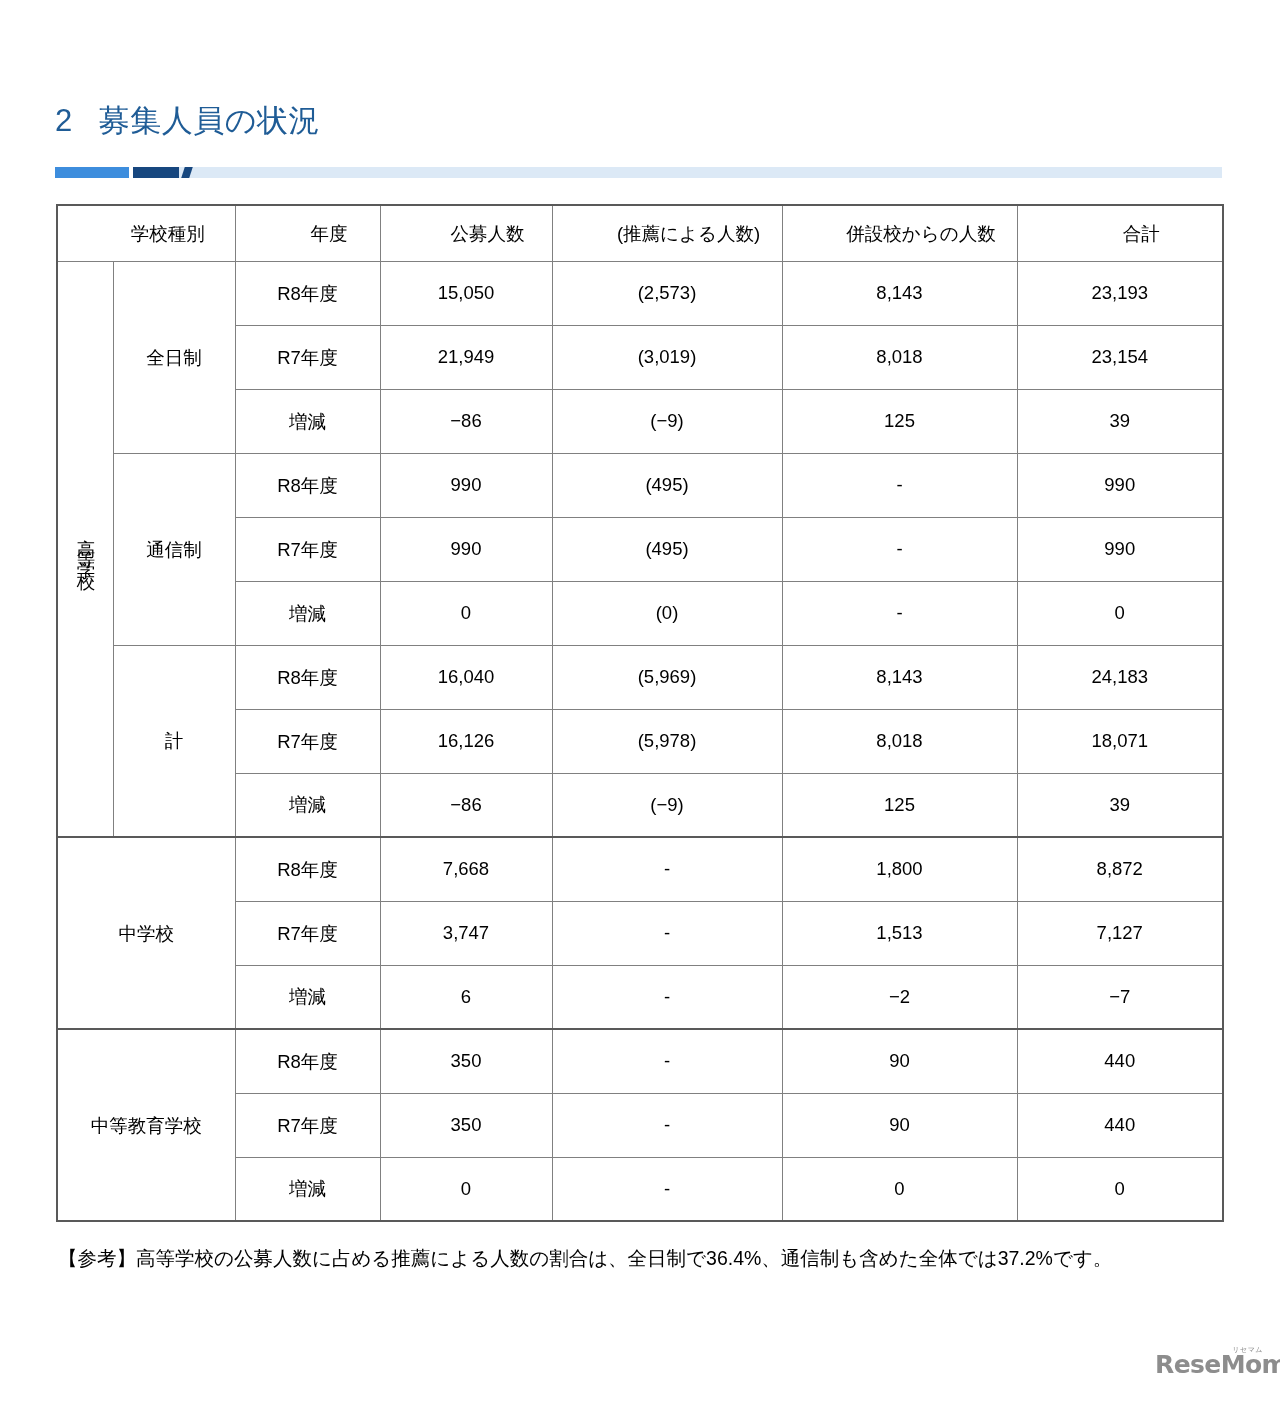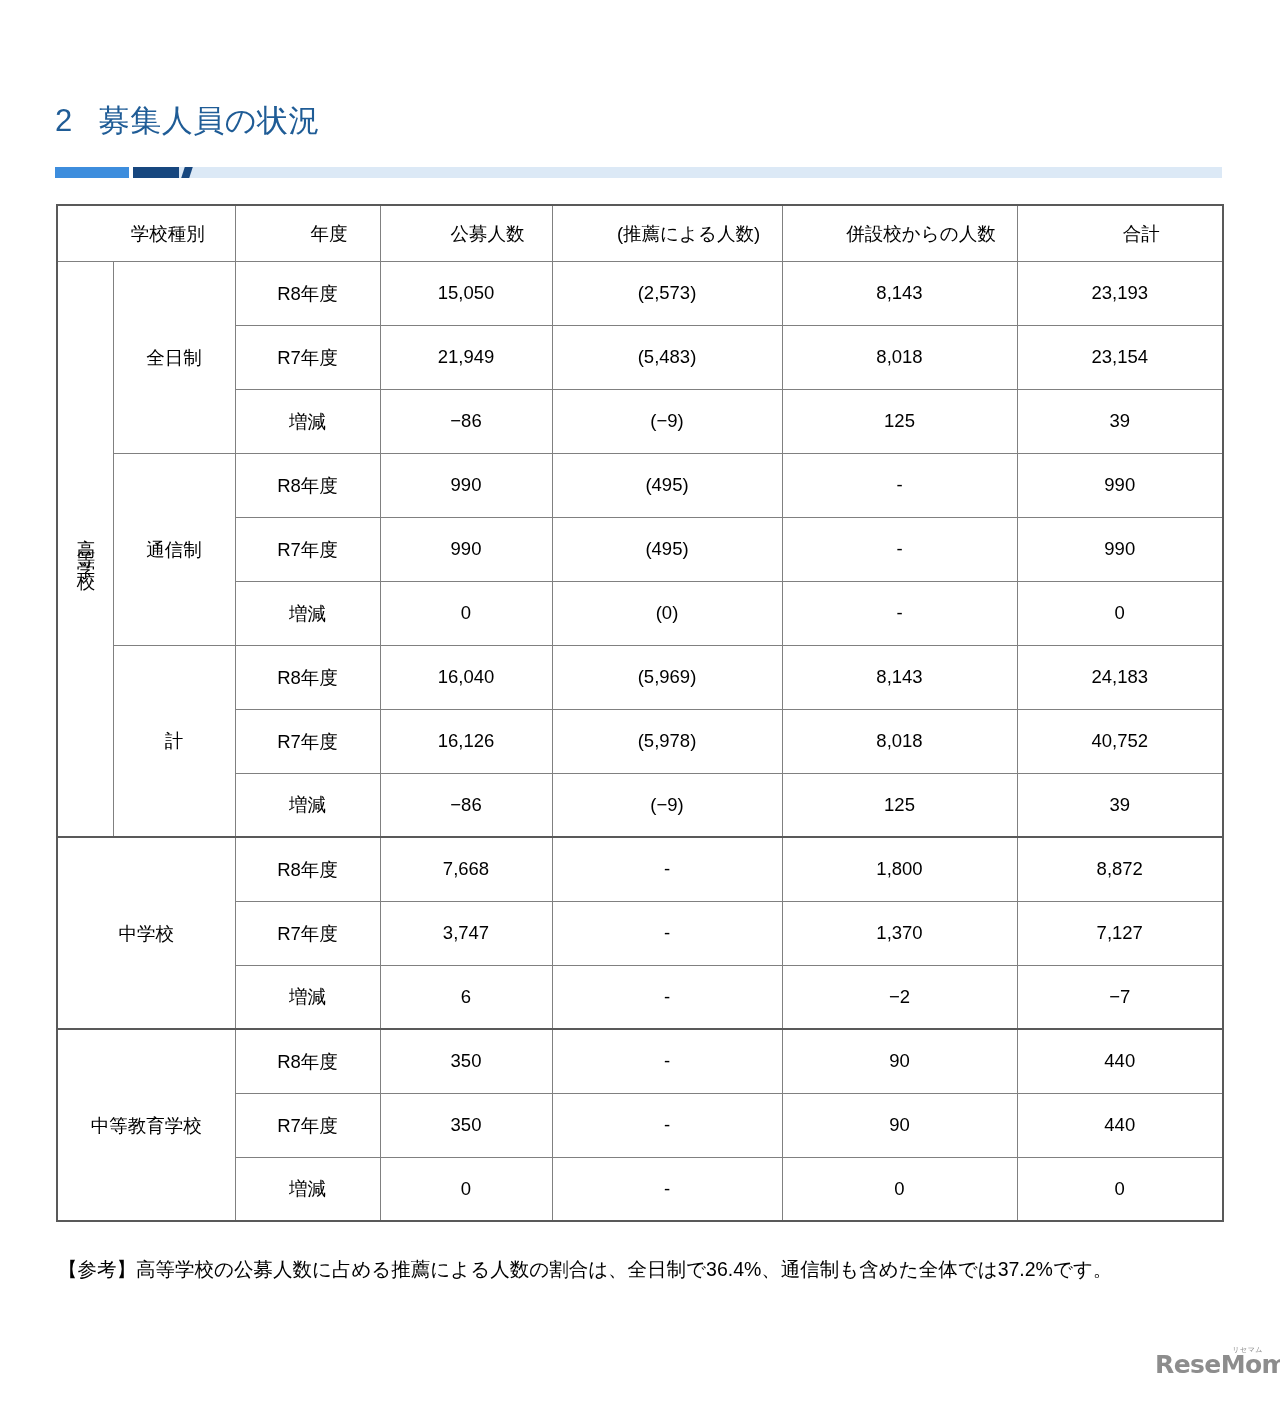--- a/index.html
+++ b/index.html
@@ -136,21 +136,20 @@
   
   .footnote {
     position: absolute;
     left: 58px;
     top: 1243px;
     width: 1186px;
     font-size: 19.5px;
     line-height: 1.62;
     color: #000000;
     text-align: justify;
-    margin-top: 11px;
   }
 
   
   .watermark {
     position: absolute;
     left: 1155px;
     top: 1352px;
     width: 110px;
     height: 34px;
     color: #8d8d8d;
@@ -214,21 +213,21 @@
           <td rowspan="3">全日制</td>
           <td>R8年度</td>
           <td>15,050</td>
           <td>(2,573)</td>
           <td>8,143</td>
           <td>23,193</td>
         </tr>
         <tr>
           <td>R7年度</td>
           <td>21,949</td>
-          <td>(5,483)</td>
+          <td>(3,019)</td>
           <td>8,018</td>
           <td>23,154</td>
         </tr>
         <tr>
           <td>増減</td>
           <td>−86</td>
           <td>(−9)</td>
           <td>125</td>
           <td>39</td>
         </tr>
@@ -260,42 +259,42 @@
           <td>16,040</td>
           <td>(5,969)</td>
           <td>8,143</td>
           <td>24,183</td>
         </tr>
         <tr>
           <td>R7年度</td>
           <td>16,126</td>
           <td>(5,978)</td>
           <td>8,018</td>
-          <td>40,752</td>
+          <td>18,071</td>
         </tr>
         <tr>
           <td>増減</td>
           <td>−86</td>
           <td>(−9)</td>
           <td>125</td>
           <td>39</td>
         </tr>
         <tr class="block-start">
           <td class="vcell" rowspan="3" colspan="2">中学校</td>
           <td>R8年度</td>
           <td>7,668</td>
           <td><span class="dash">-</span></td>
           <td>1,800</td>
           <td>8,872</td>
         </tr>
         <tr>
           <td>R7年度</td>
           <td>3,747</td>
           <td><span class="dash">-</span></td>
-          <td>1,370</td>
+          <td>1,513</td>
           <td>7,127</td>
         </tr>
         <tr>
           <td>増減</td>
           <td>6</td>
           <td><span class="dash">-</span></td>
           <td>−2</td>
           <td>−7</td>
         </tr>
         <tr class="block-start">

